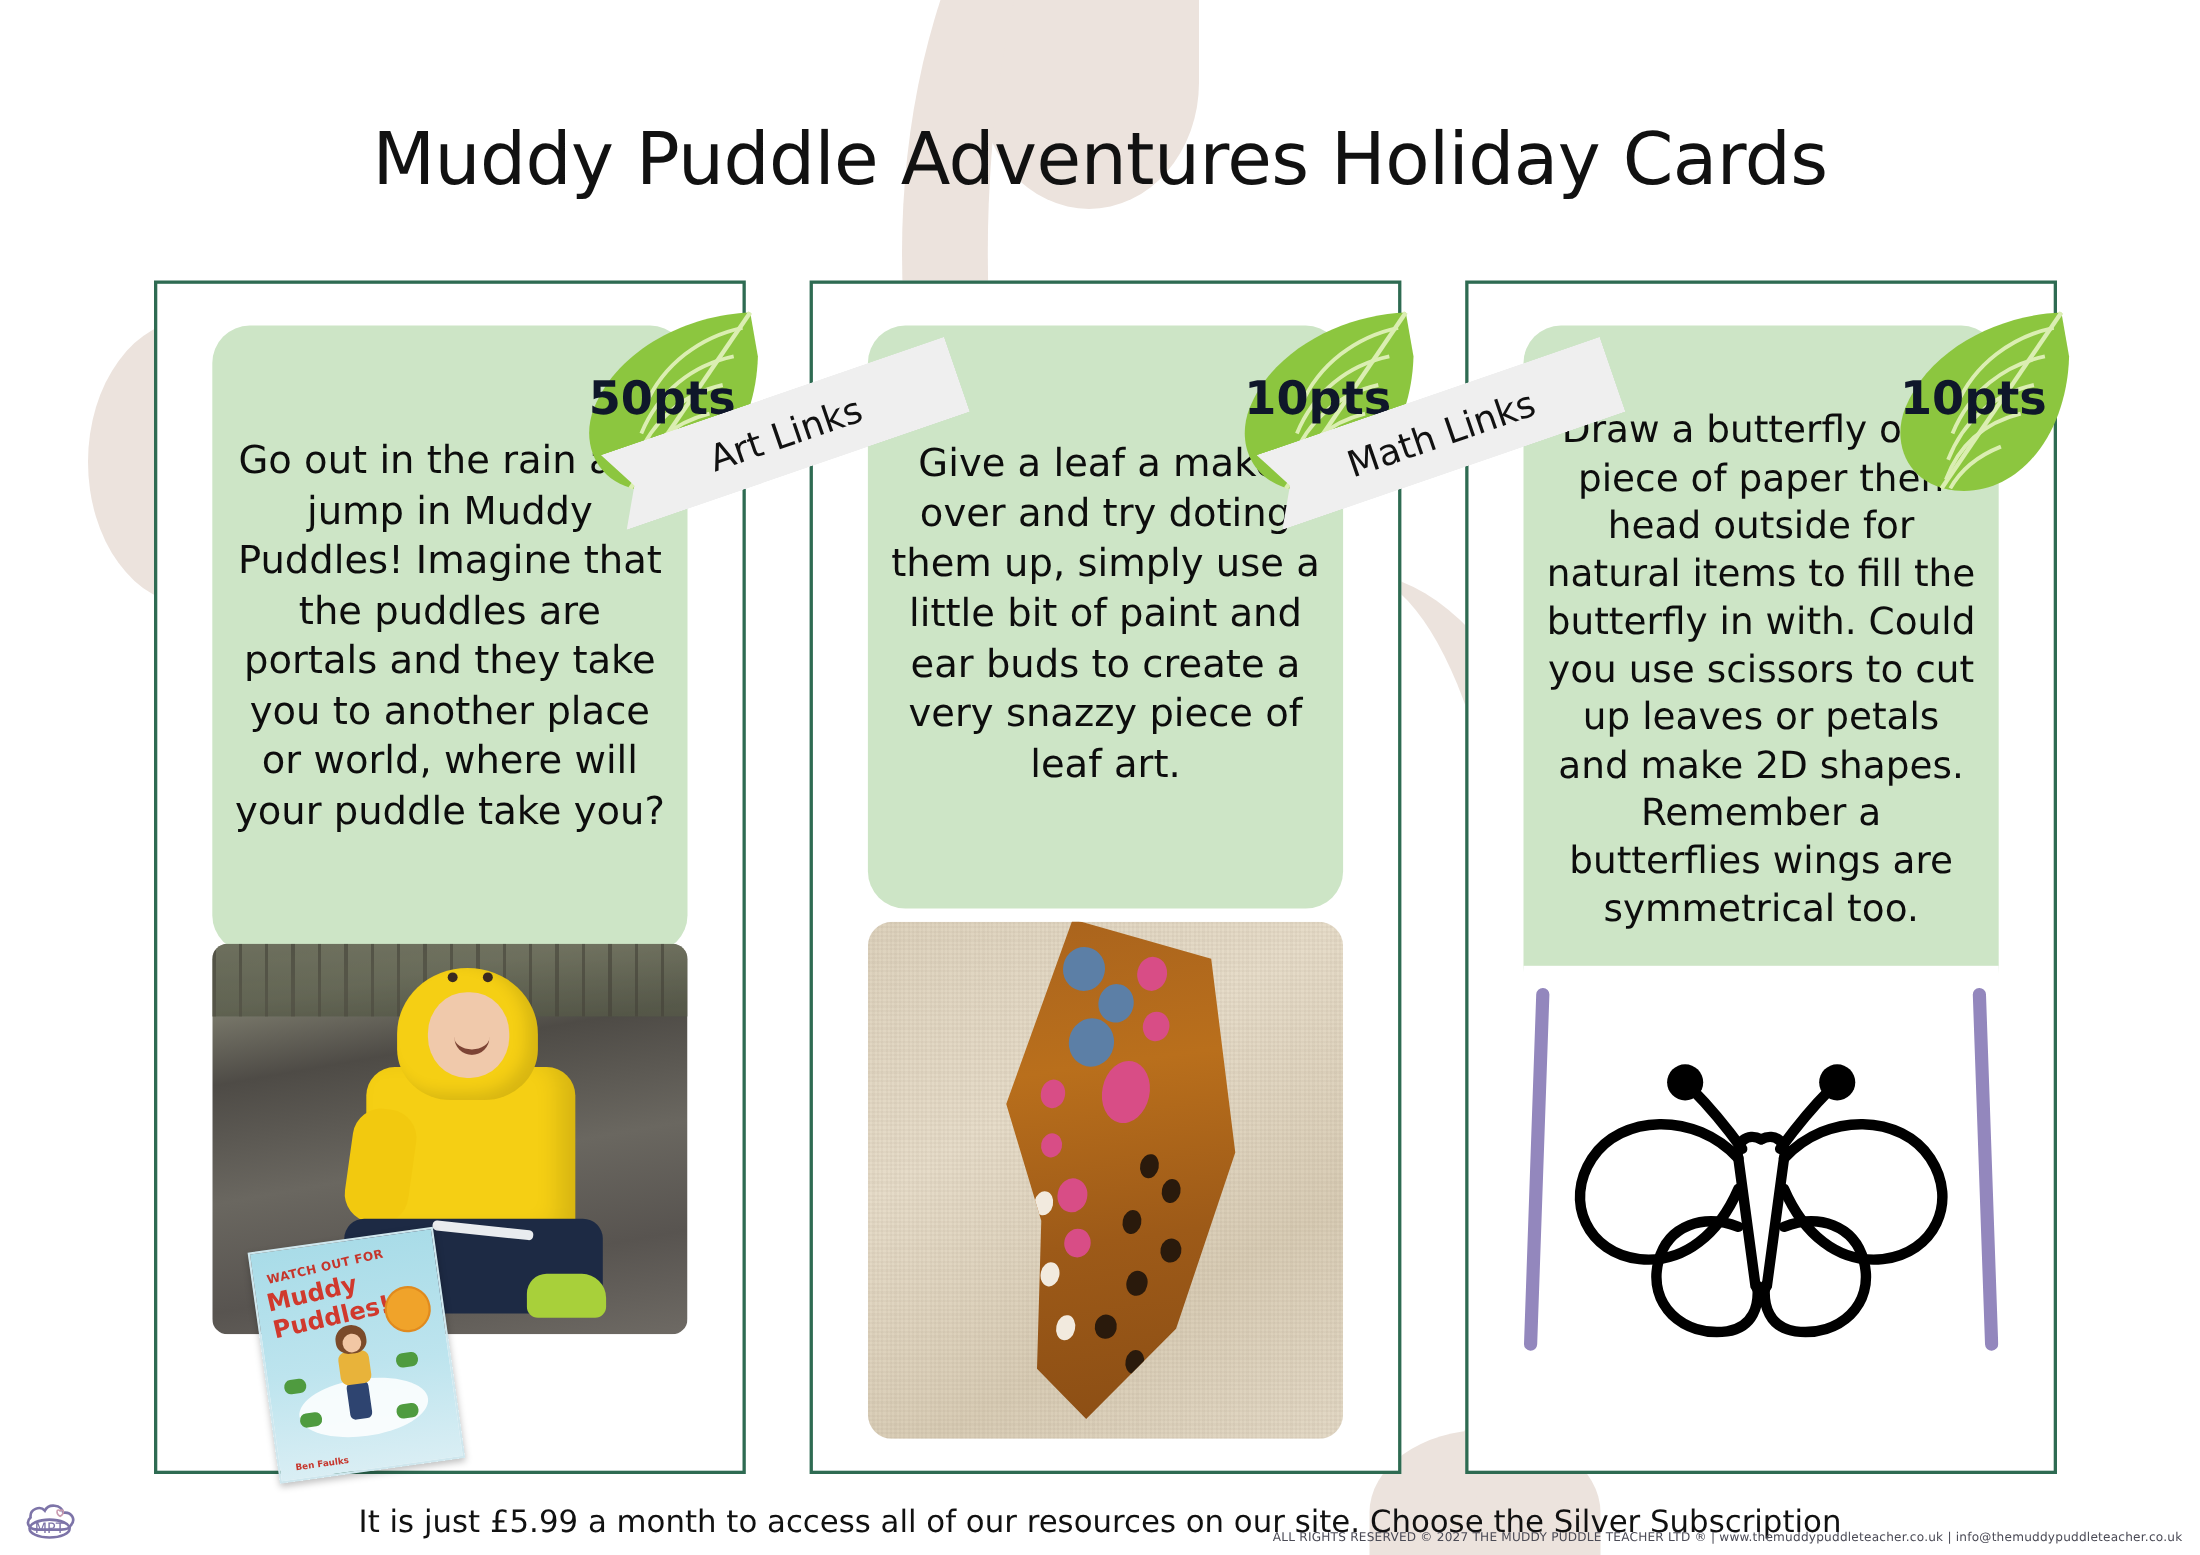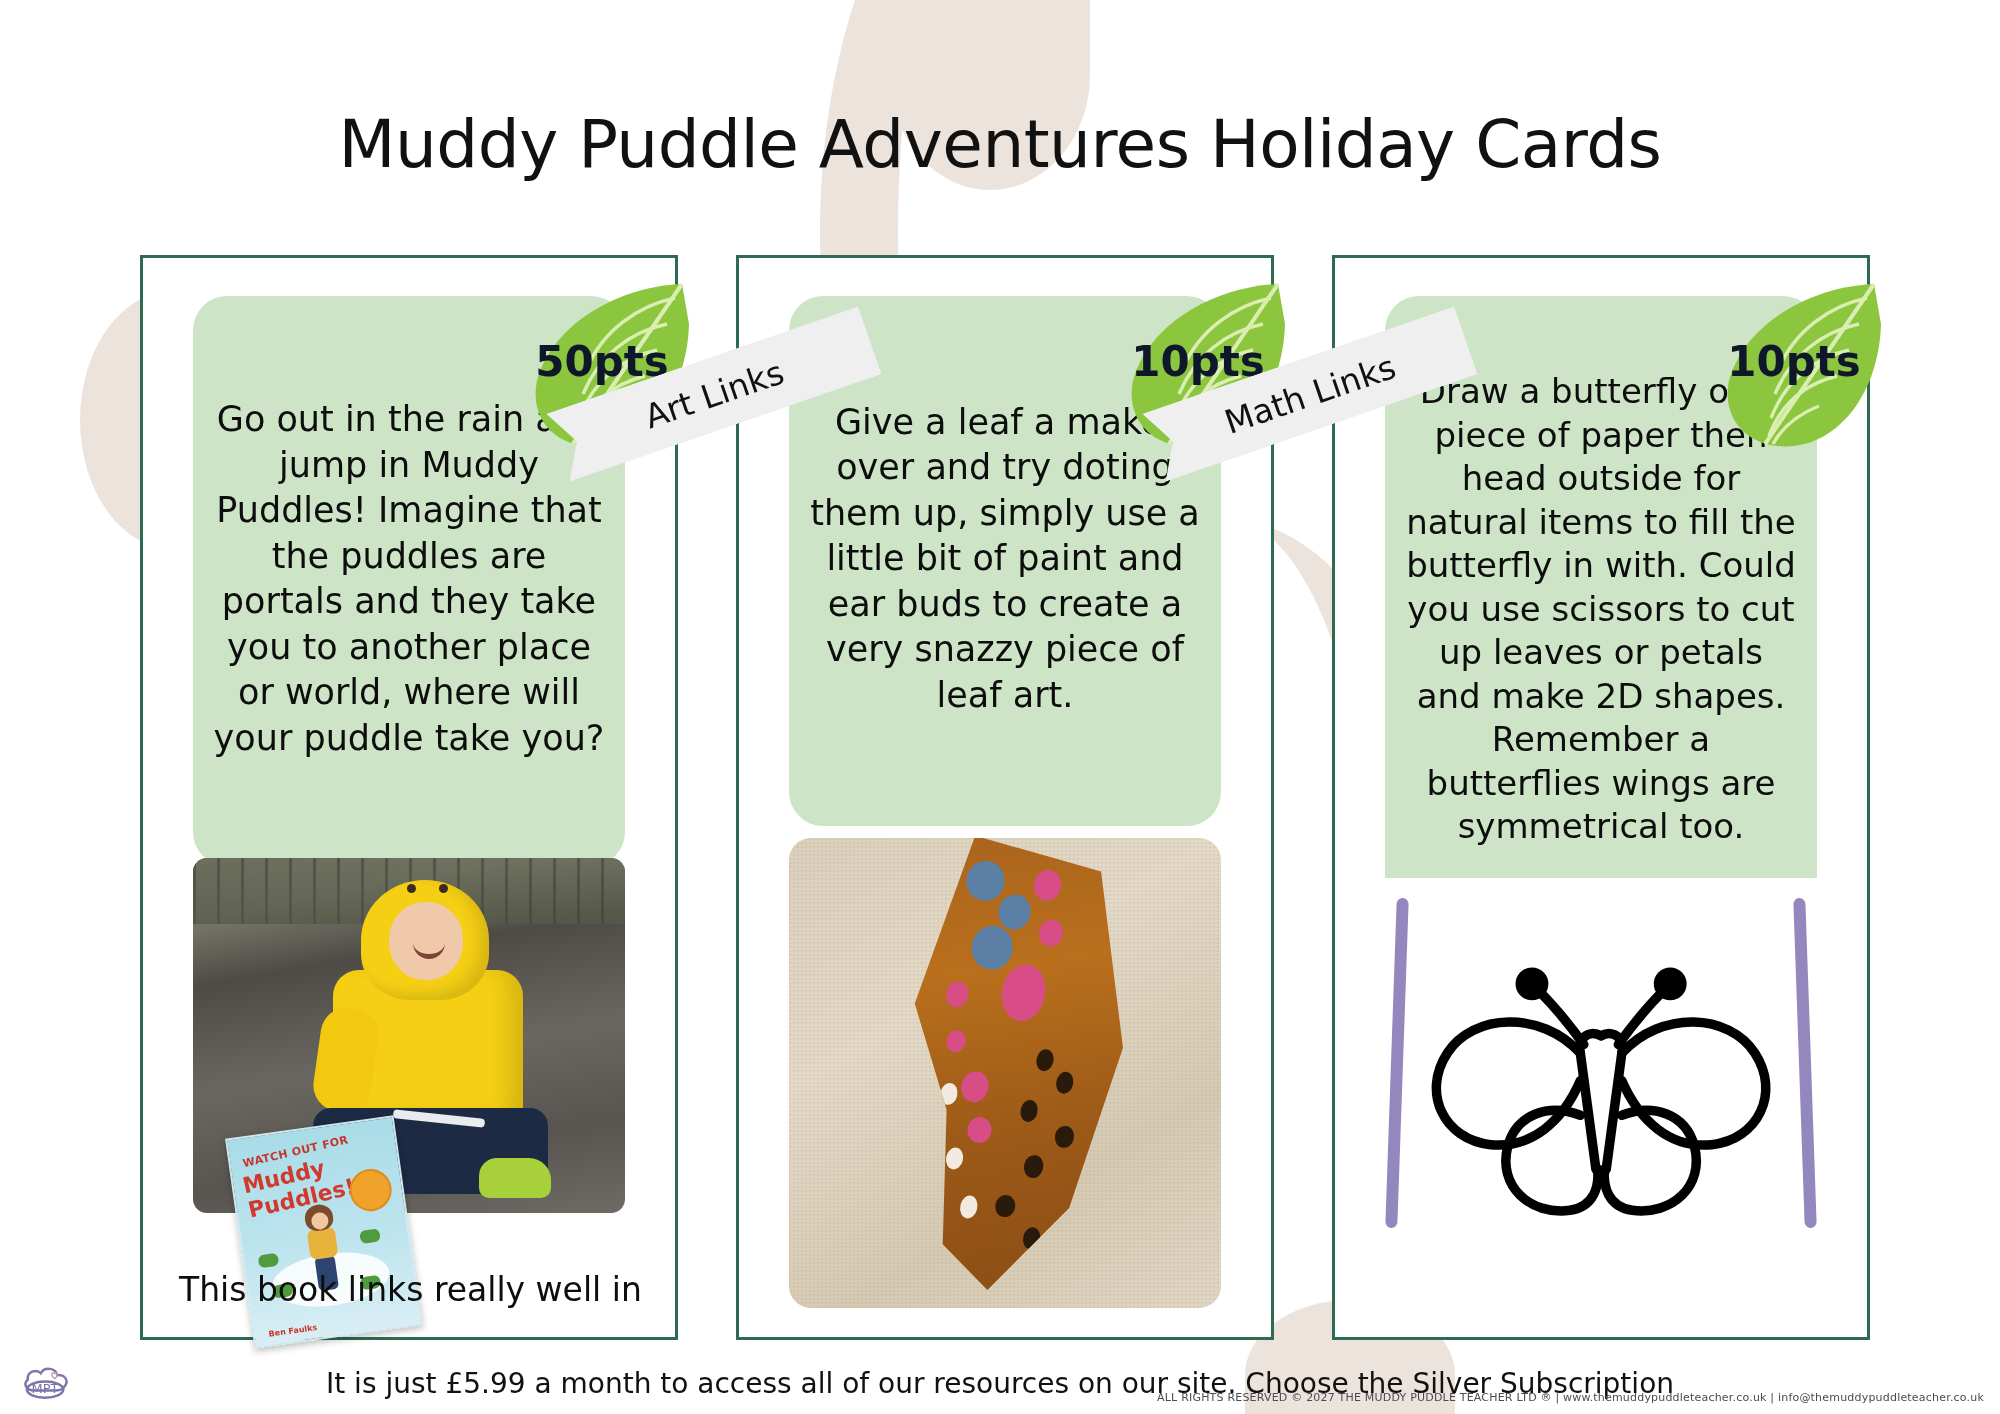--- a/index.html
+++ b/index.html
@@ -283,21 +283,20 @@
       <div class="bk-boy-body"></div>
       <div class="bk-boy-head"></div>
       <div class="bk-boy-face"></div>
       <div class="bk-croc a"></div>
       <div class="bk-croc b"></div>
       <div class="bk-croc c"></div>
       <div class="bk-croc d"></div>
       <div class="bk-author">Ben Faulks</div>
     </div>
 
-    <div id="book-caption">This book links really well in</div>
   </section>
 
   <section class="card card--2">
     <div class="ribbon" id="ribbon-art">
       <span class="ribbon-label">Art Links</span>
     </div>
 
     <div class="card-body">
       <p class="card-text">Give a leaf a make-over and try doting them up, simply use a little bit of paint and ear buds to create a very snazzy piece of leaf art.</p>
     </div>

